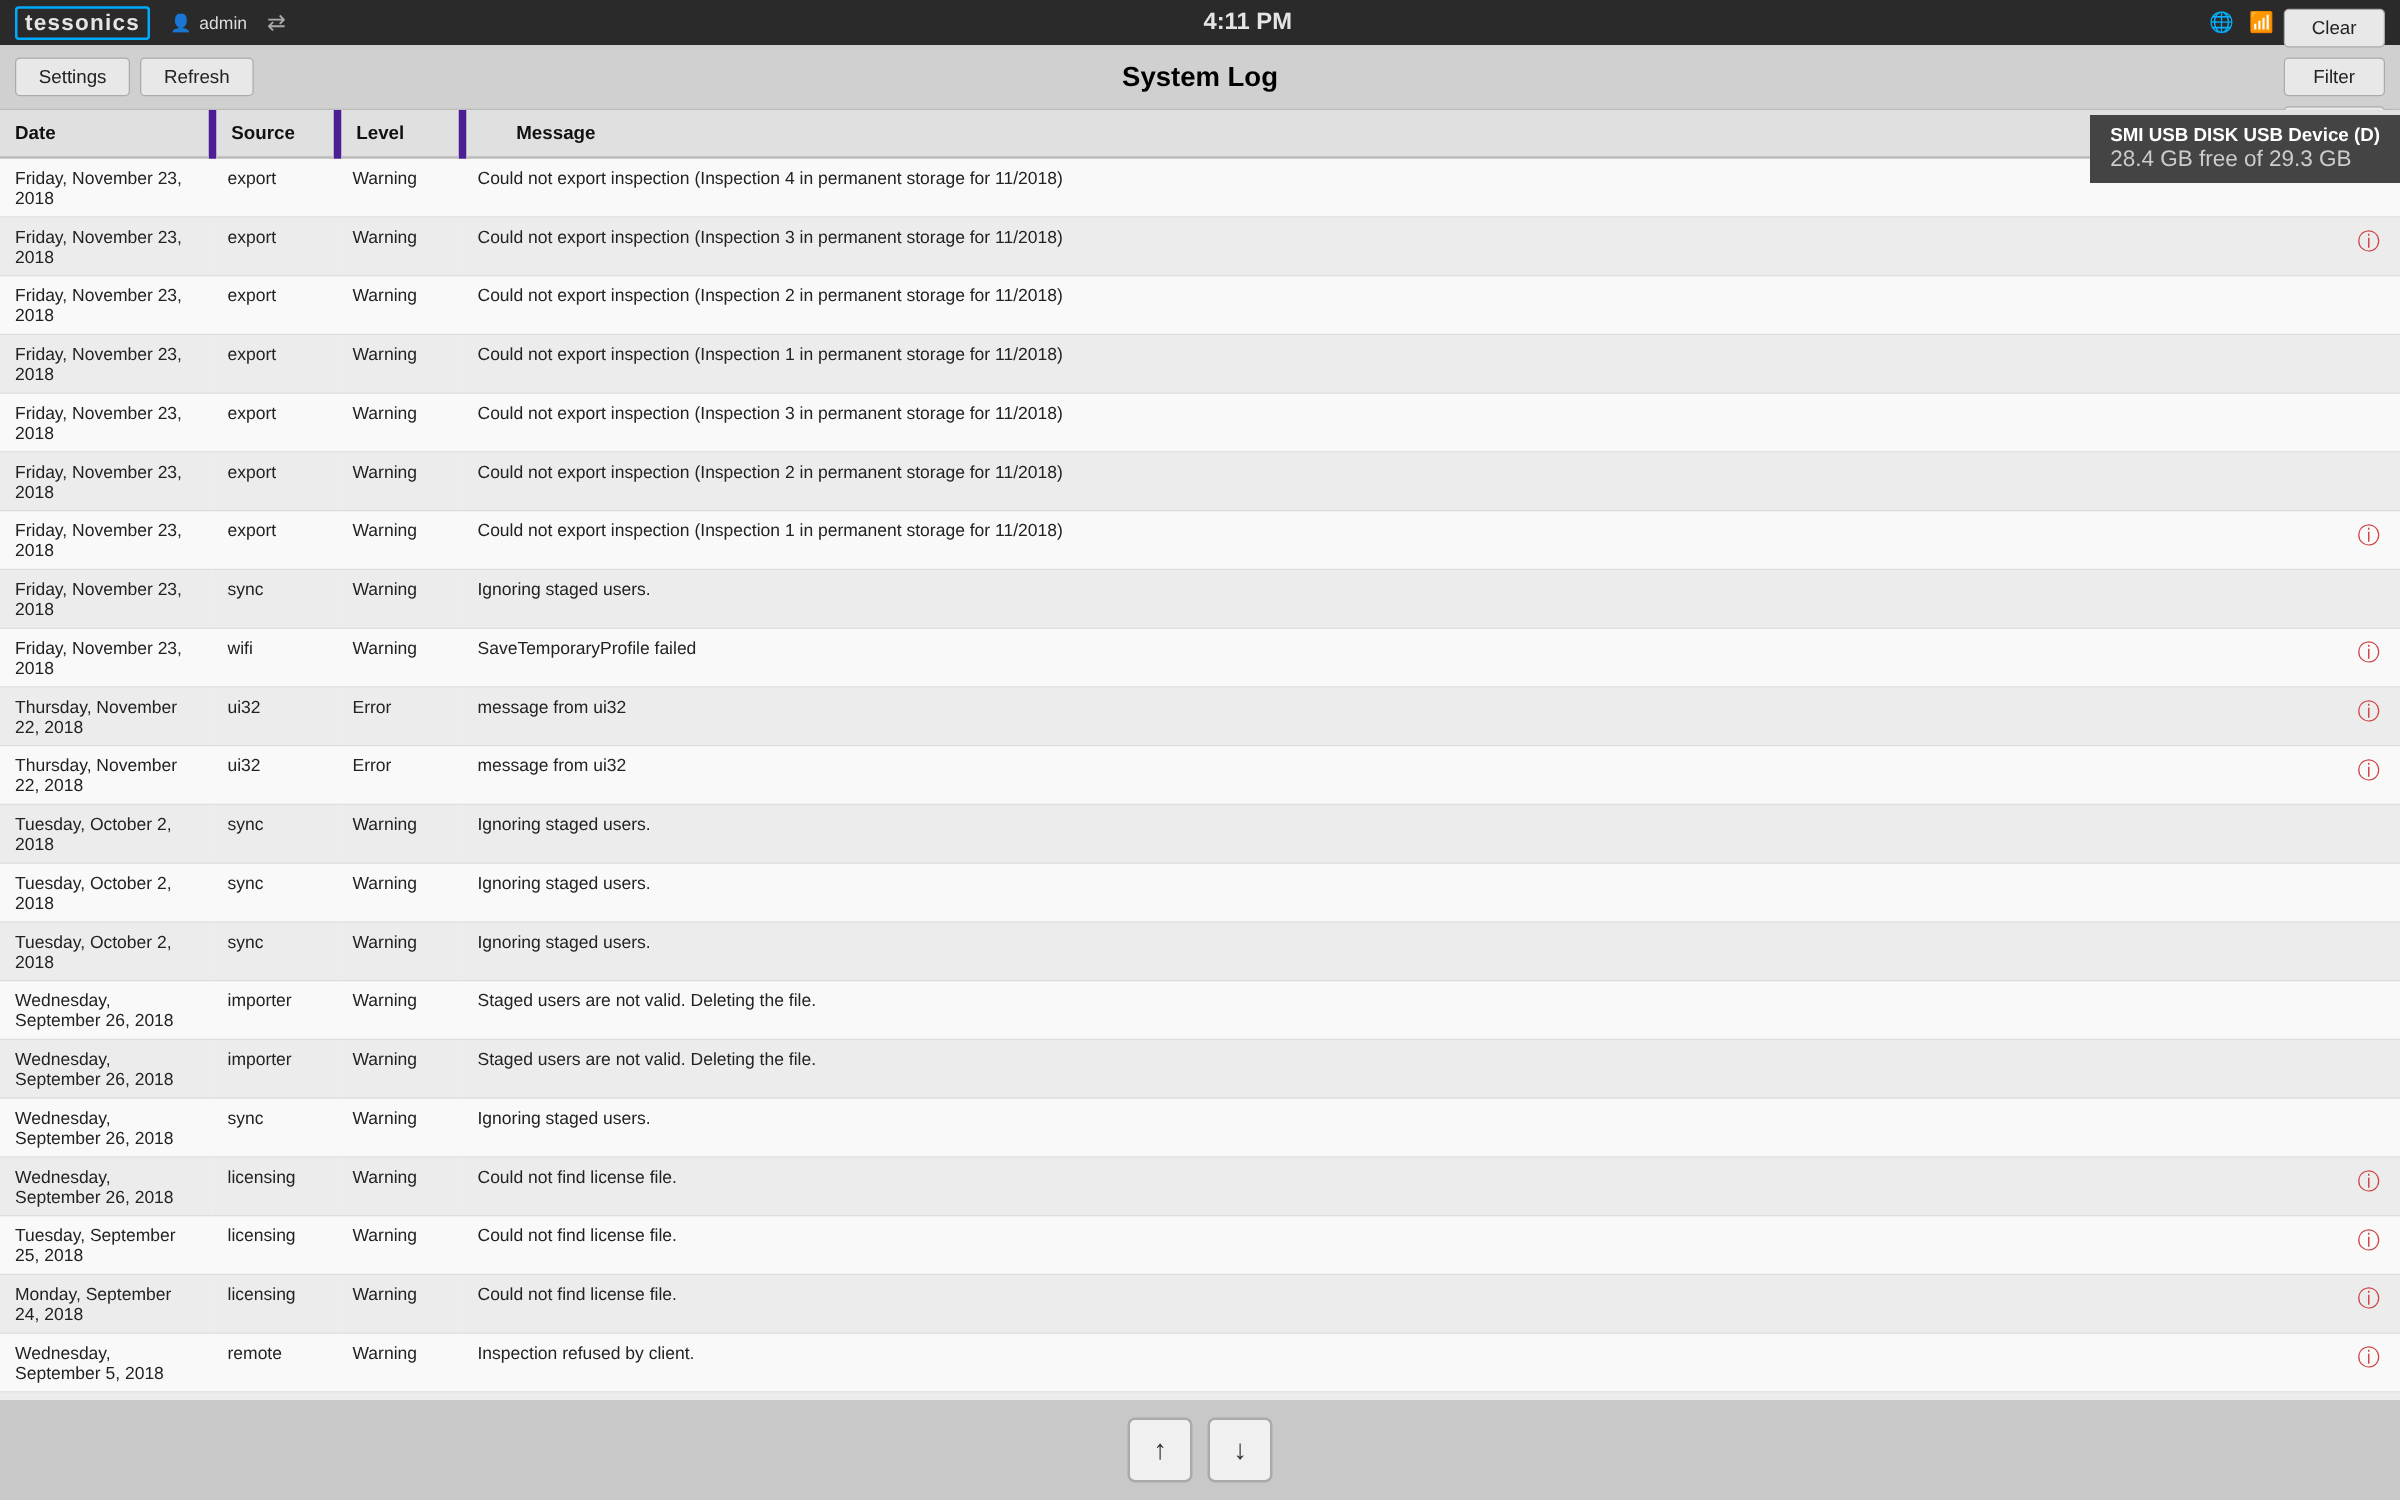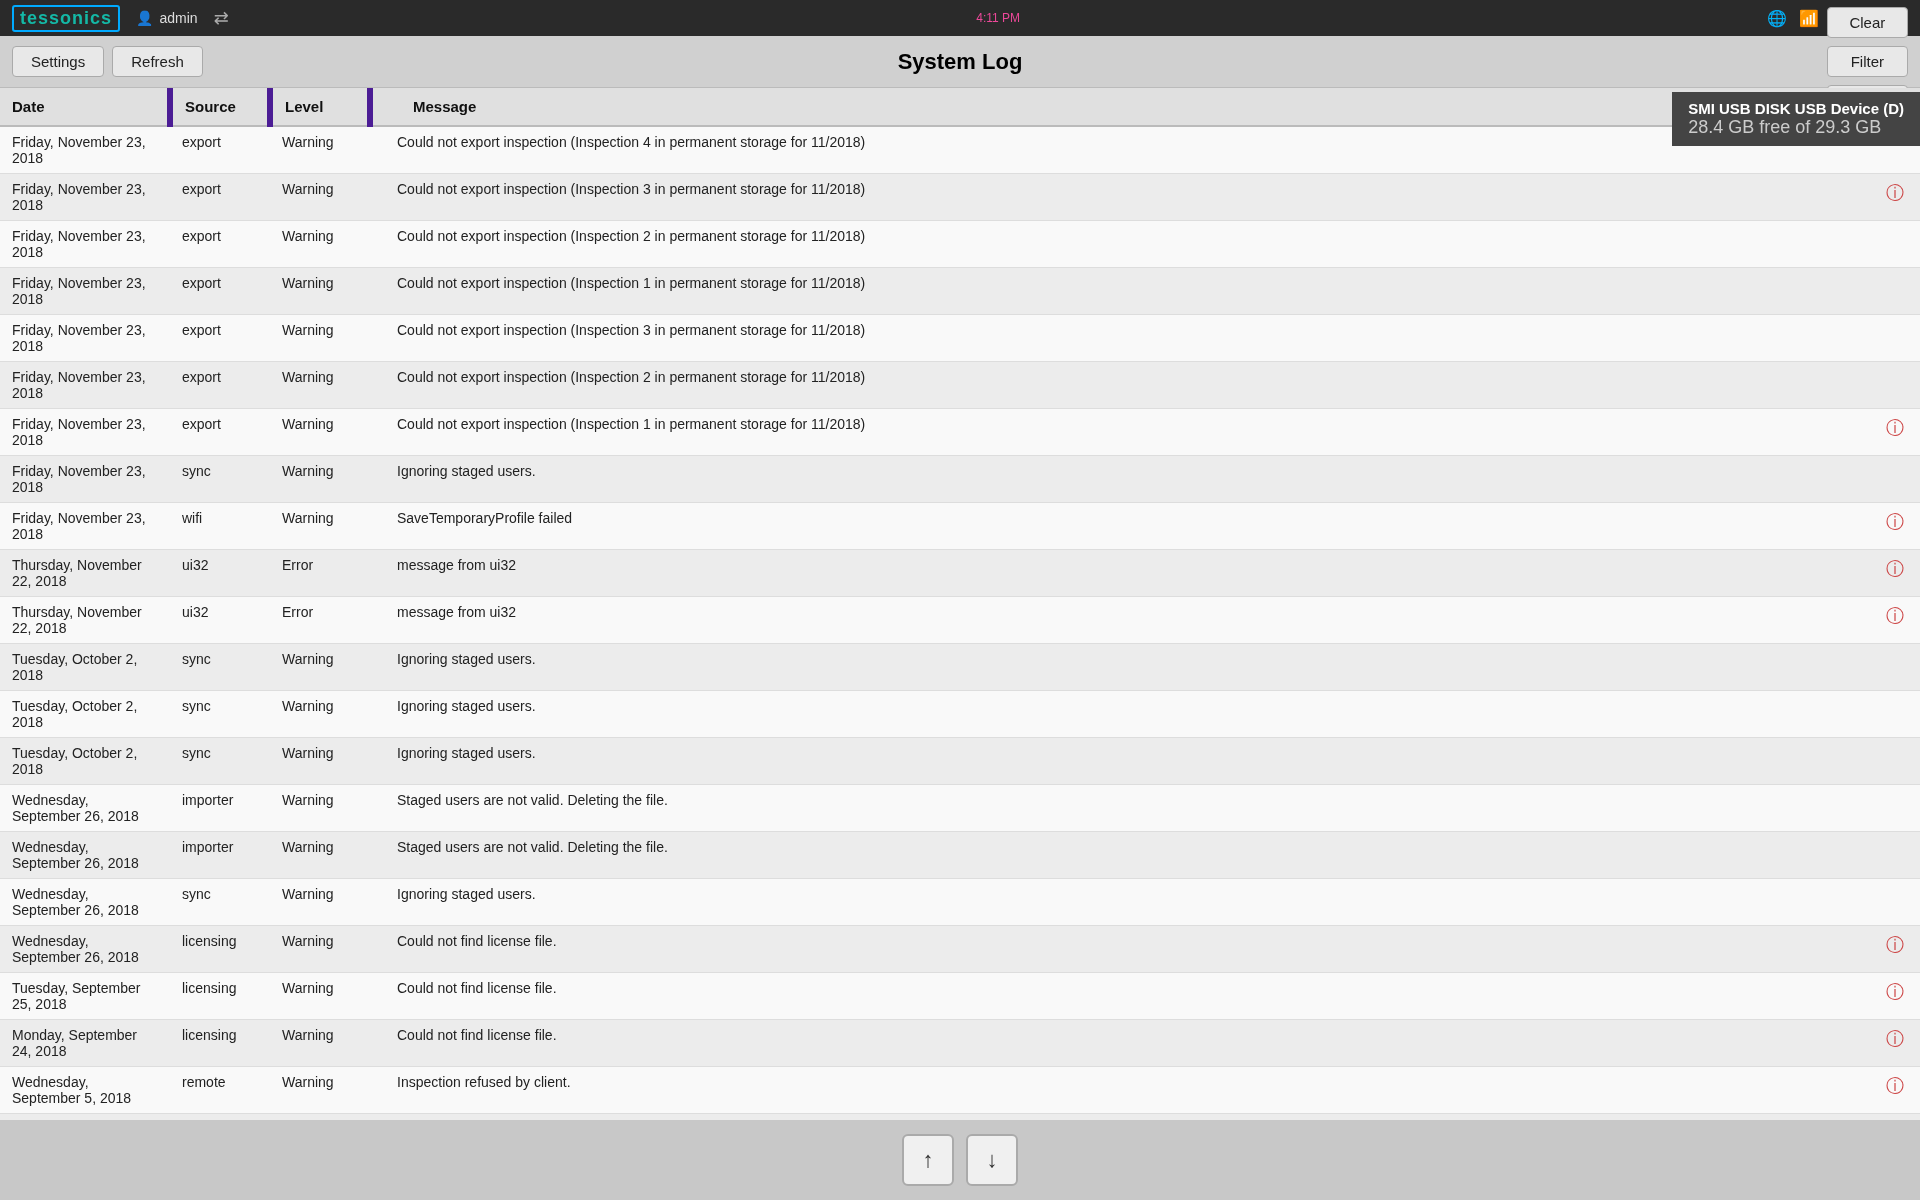--- a/index.html
+++ b/index.html
@@ -25,42 +25,43 @@
     .system-bar-left {
       display: flex;
       align-items: center;
       gap: 16px;
     }
     .logo-area {
       display: flex;
       align-items: center;
     }
     .logo-text {
-      color: #14b8a6;
+      color: #e5e5e5;
       font-size: 18px;
       font-weight: bold;
       letter-spacing: 1px;
       border: 2px solid #00aaff;
       padding: 1px 6px;
       border-radius: 3px;
     }
     .user-area {
       display: flex;
       align-items: center;
       gap: 6px;
       color: #ddd;
       font-size: 14px;
     }
     .usb-icon {
       color: #aaa;
       font-size: 18px;
     }
     .system-bar-center {
-      font-size: 12px;
-      color: #ec4899;
+      font-size: 19px;
+      color: #e5e5e5;
+      font-weight: bold;
     }
     .system-bar-right {
       display: flex;
       align-items: center;
       gap: 12px;
     }
     .sys-icon {
       color: #ddd;
       font-size: 16px;
     }
@@ -173,21 +174,20 @@
     .info-icon {
       color: #cc4444;
       font-size: 18px;
       float: right;
       margin-right: 4px;
     }
     .message-cell {
       display: flex;
       justify-content: flex-end;
       align-items: flex-start;
-      margin-left: 15px;
     }
     .message-text {
       flex: 1;
     }
 
     
     .bottom-bar {
       background: #c8c8c8;
       height: 80px;
       display: flex;

